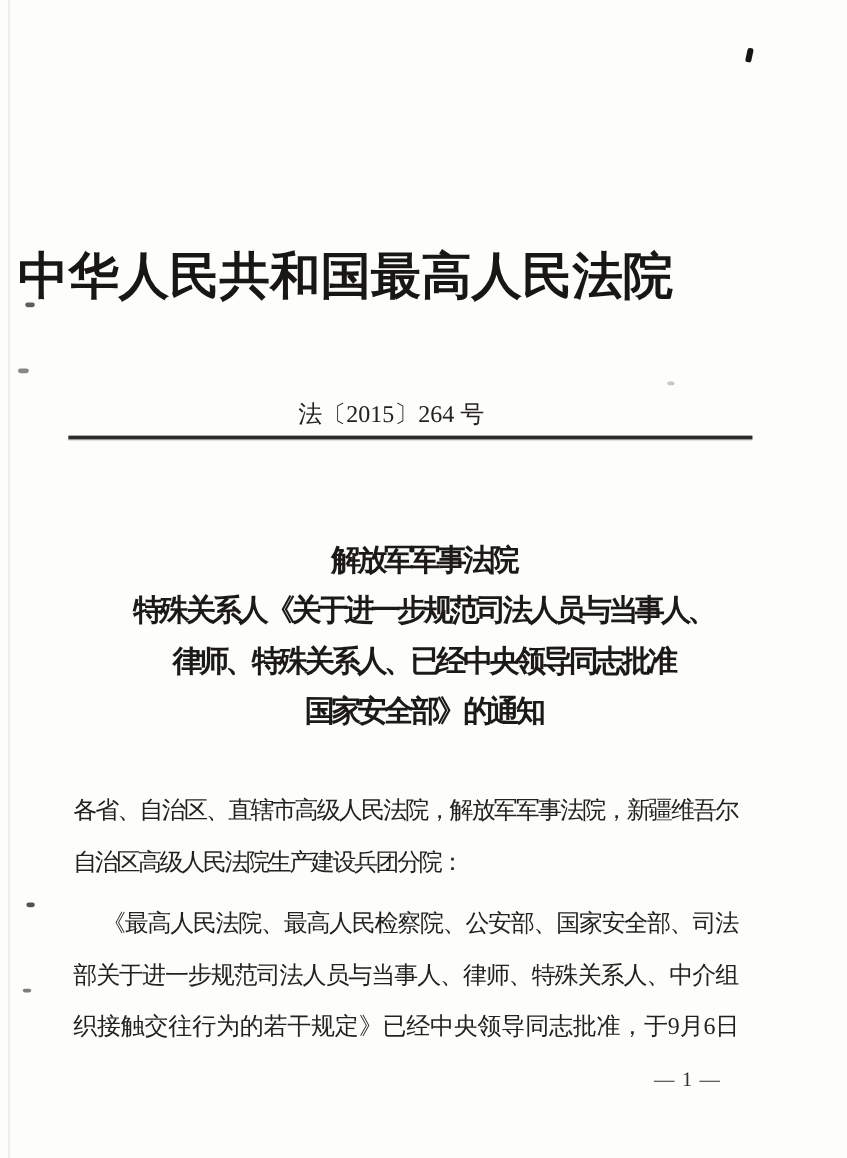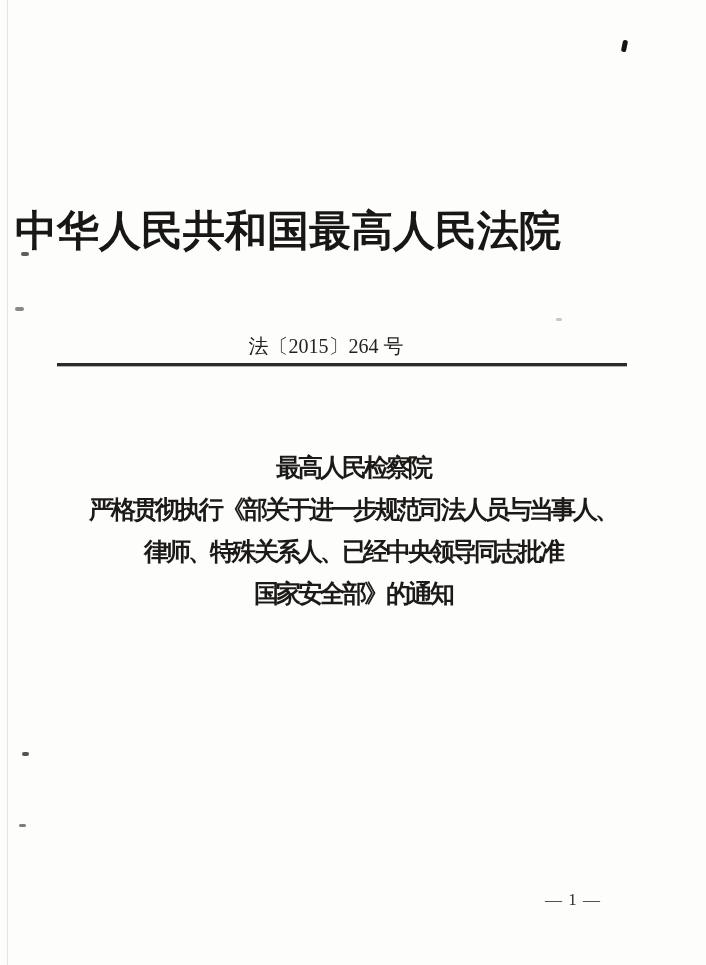--- a/index.html
+++ b/index.html
@@ -139,22 +139,30 @@
   <div class="speck speck-d"></div>
   <div class="speck speck-e"></div>
 
   <div class="letterhead">中华人民共和国最高人民法院</div>
 
   <div class="doc-number">法〔2015〕264 号</div>
 
   <div class="header-rule"></div>
 
   <div class="notice-title">
-    <div class="t-line">最高人民检察院</div>
-    <div class="t-line">严格贯彻执行《部关于进一步规范司法人员与当事人、</div>
+    <div class="t-line">解放军军事法院</div>
+    <div class="t-line">特殊关系人《关于进一步规范司法人员与当事人、</div>
     <div class="t-line">律师、特殊关系人、已经中央领导同志批准</div>
     <div class="t-line">国家安全部》的通知</div>
   </div>
 
+  <div class="body-text">
+    <div class="b-line b-fill">各省、自治区、直辖市高级人民法院，解放军军事法院，新疆维吾尔</div>
+    <div class="b-line b-left">自治区高级人民法院生产建设兵团分院：</div>
+    <div class="para-gap"></div>
+    <div class="b-line b-fill b-indent">《最高人民法院、最高人民检察院、公安部、国家安全部、司法</div>
+    <div class="b-line b-fill">部关于进一步规范司法人员与当事人、律师、特殊关系人、中介组</div>
+    <div class="b-line b-fill">织接触交往行为的若干规定》已经中央领导同志批准，于9月6日</div>
+  </div>
 
   <div class="page-number">— 1 —</div>
 
 </div>
 
 </body></html>

